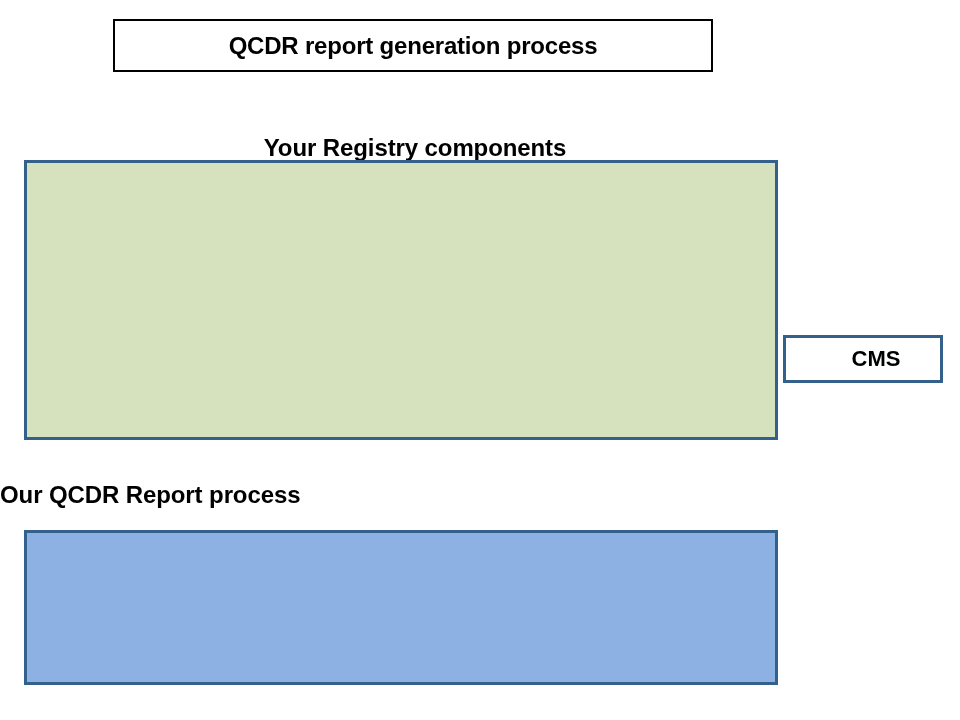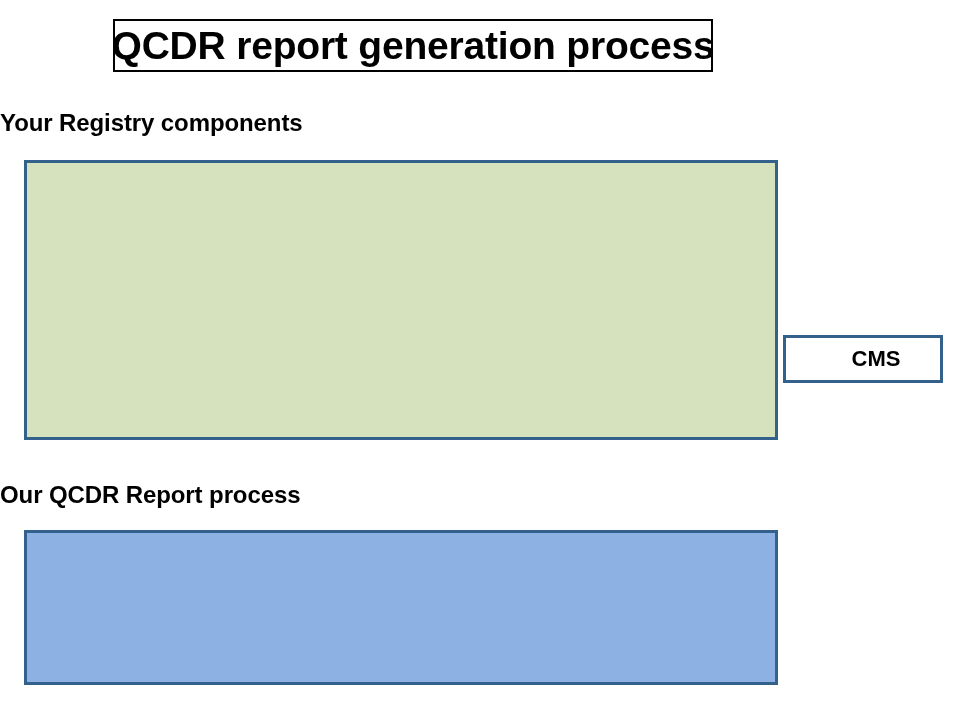--- a/index.html
+++ b/index.html
@@ -27,43 +27,43 @@
     width: 600px;
     height: 53px;
     box-sizing: border-box;
     border: 2px solid #000000;
     background: #ffffff;
     display: flex;
     align-items: center;
     justify-content: center;
   }
   .title-text {
-    font-size: 39px;
+    font-size: 24px;
     font-weight: bold;
     color: #000000;
     letter-spacing: -0.2px;
     white-space: nowrap;
     line-height: 1;
   }
 
   
   .section-label {
     position: absolute;
     font-size: 24px;
     font-weight: bold;
     color: #000000;
     white-space: nowrap;
     line-height: 1;
     letter-spacing: -0.1px;
   }
   #label-registry {
     left: 0;
-    top: 111px;
+    top: 136px;
     width: 830px;
-    text-align: left;
+    text-align: center;
   }
   #label-qcdr {
     left: 0;
     top: 483px;
     width: 825px;
   }
 
   
   .panel {
     position: absolute;

